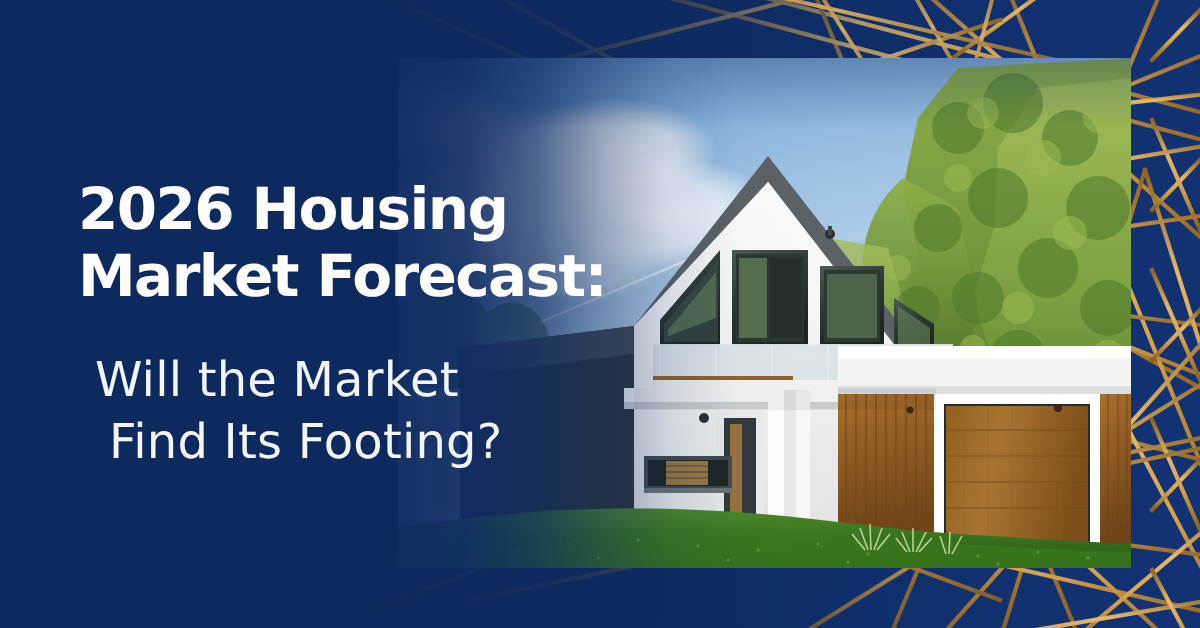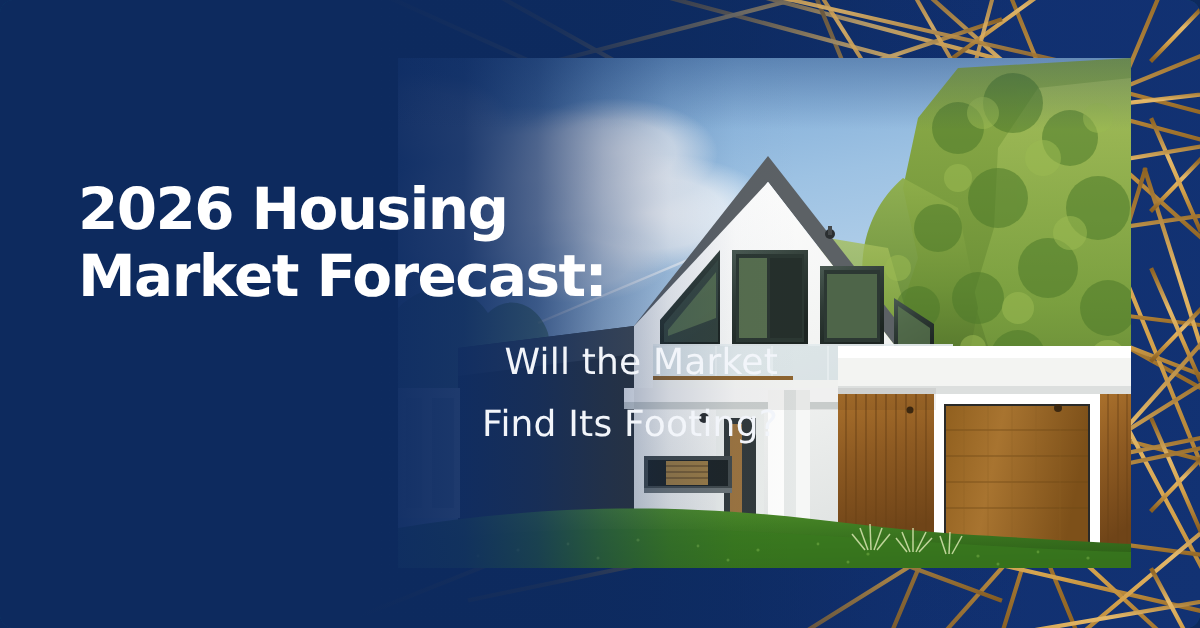--- a/index.html
+++ b/index.html
@@ -7,21 +7,20 @@
     padding: 0;
     background: #0d2a5e;
   }
   #canvas {
     position: relative;
     width: 1200px;
     height: 628px;
     overflow: hidden;
     background: #0c4a6e;
     font-family: "Liberation Sans", sans-serif;
-    border-radius: 14px;
   }
 
   
   .bg-base {
     position: absolute;
     inset: 0;
     background: linear-gradient(100deg, #0d2a5e 0%, #0e2c63 45%, #113070 75%, #123273 100%);
   }
 
   
@@ -102,31 +101,30 @@
     color: #ffffff;
     font-family: "DejaVu Sans", sans-serif;
     font-weight: 700;
     font-size: 58px;
     line-height: 67px;
     letter-spacing: -1.6px;
     white-space: pre;
     text-rendering: geometricPrecision;
   }
   .subhead {
-    margin: 0;
+    margin: 17px;
     padding-top: 22px;
     color: #f2f5fa;
     font-family: "DejaVu Sans", sans-serif;
     font-weight: 400;
-    font-size: 36px;
+    font-size: 48px;
     line-height: 62px;
     letter-spacing: 0.2px;
     white-space: pre;
     text-rendering: geometricPrecision;
-    text-align: right;
   }
   .subhead .indent { display: inline-block; width: 14px; }
 </style>
 </head>
 <body>
 
 <div id="canvas">
 
   <div class="bg-base"></div>
 

